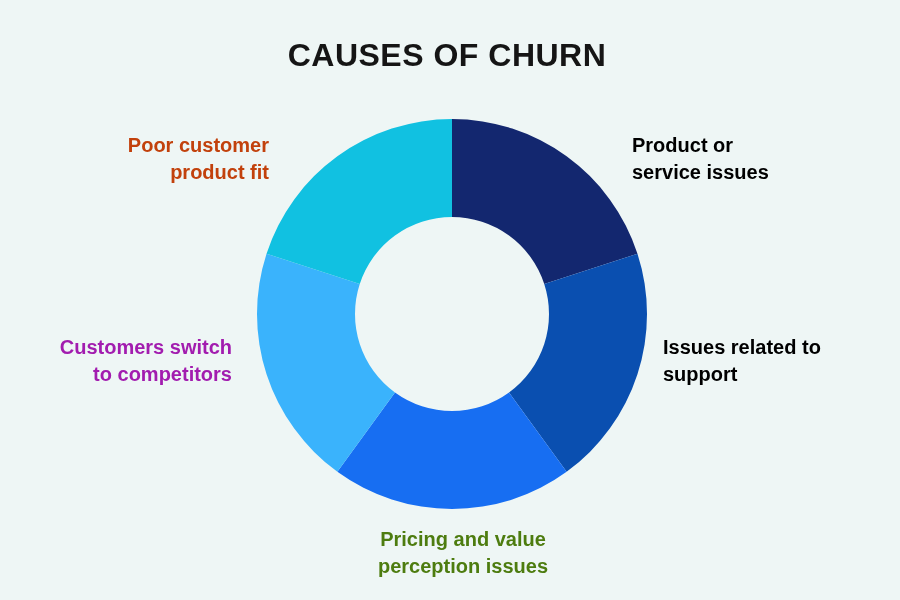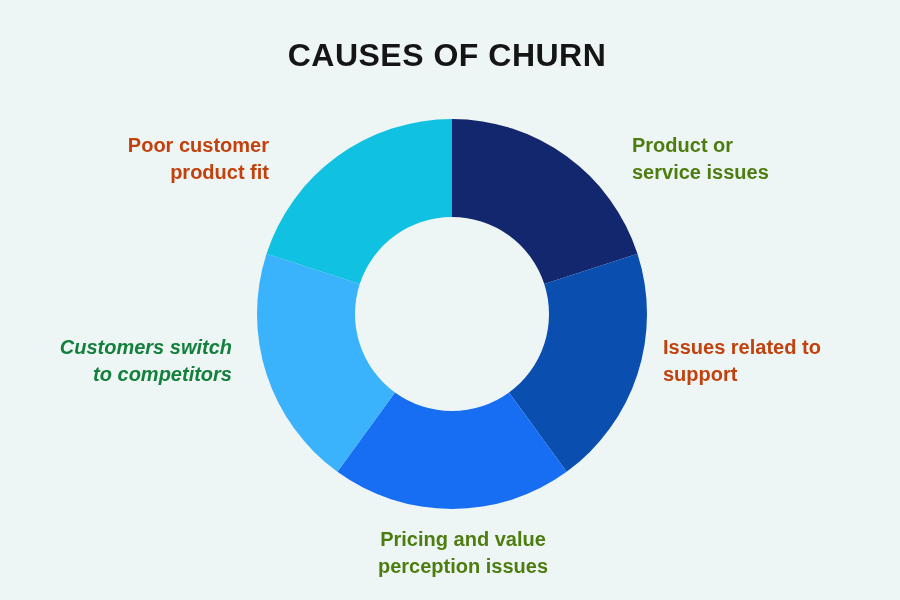--- a/index.html
+++ b/index.html
@@ -68,21 +68,21 @@
                L 359.75 284.03
                A 97 97 0 0 0 394.98 392.47 Z" fill="#3ab3fc"></path>
       <path d="M 266.54 253.74
                A 195 195 0 0 1 452.00 119.00
                L 452.00 217.00
                A 97 97 0 0 0 359.75 284.03 Z" fill="#11c1e1"></path>
     </svg>
 
   <div class="seg-label label-tl" style="color: #c2410c;">Poor customer product fit</div>
 
-  <div class="seg-label label-tr" style="color: #4d7c0f;">Product or service issues</div>
+  <div class="seg-label label-tr" style="color: #000000;">Product or service issues</div>
 
-  <div class="seg-label label-l" style="color: #15803d; font-style: italic;">Customers switch to competitors</div>
+  <div class="seg-label label-l" style="color: #a21caf;">Customers switch to competitors</div>
 
-  <div class="seg-label label-r" style="color: #c2410c;">Issues related to support</div>
+  <div class="seg-label label-r" style="color: #000000;">Issues related to support</div>
 
   <div class="seg-label label-b" style="color: #4d7c0f;">Pricing and value perception issues</div>
 
 </div>
 
 </body></html>

